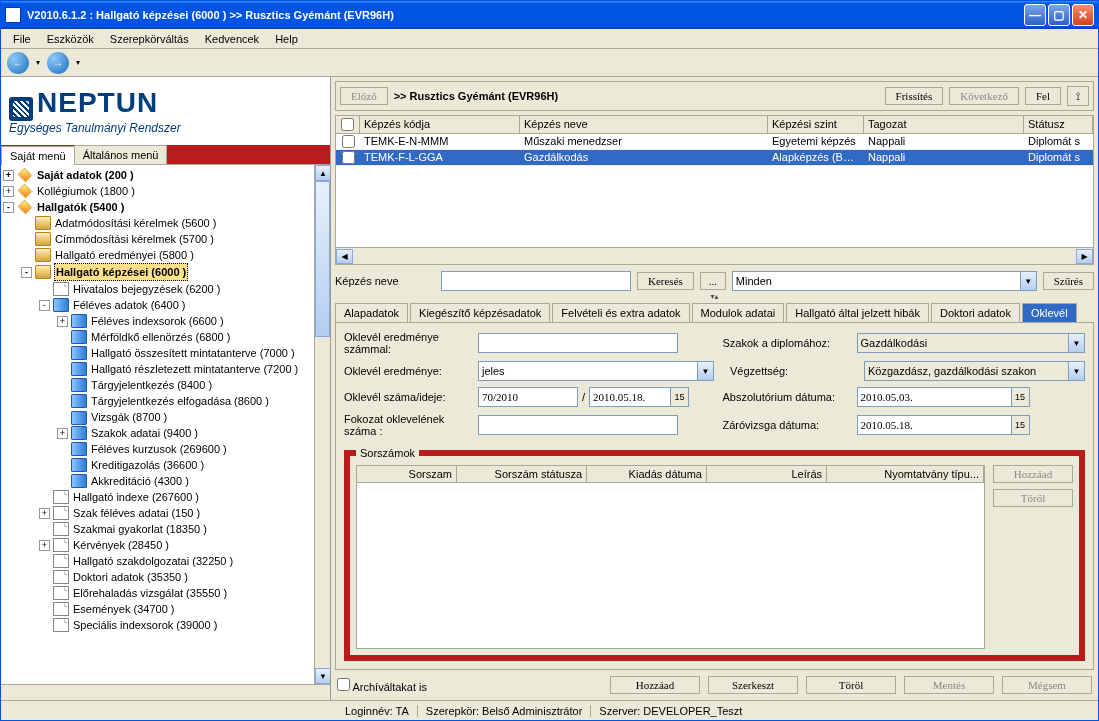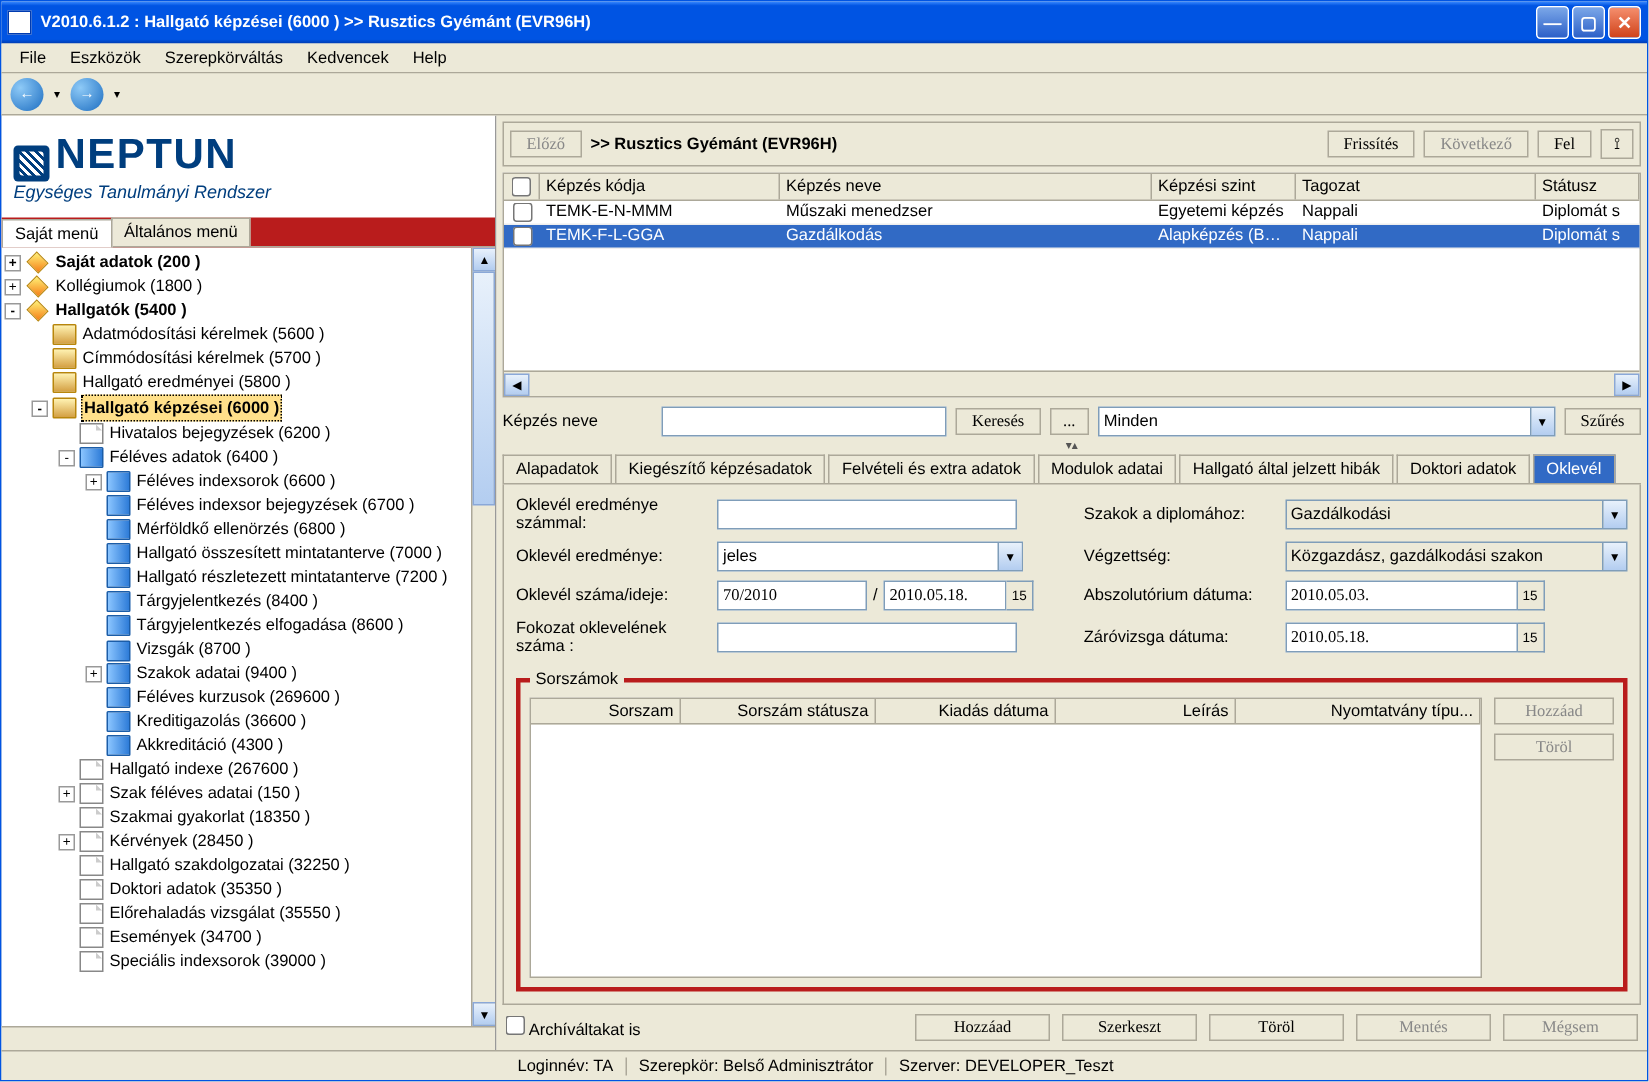--- a/index.html
+++ b/index.html
@@ -93,21 +93,21 @@
 .tab.active { background: #316ac5; color: #fff; }
 
 .form-area { border: 1px solid #aca899; border-top: none; padding: 8px; flex: 1; display: flex; flex-direction: column; }
 .form-row { display: flex; gap: 16px; margin-bottom: 6px; }
 .form-col { display: flex; align-items: center; gap: 4px; flex: 1; }
 .form-col label { width: 130px; }
 .combo.ro { background: #ece9d8; }
 .date-pick { display: flex; }
 .date-pick .cal { width: 18px; height: 20px; border: 1px solid #7f9db9; border-left: none; background: #ece9d8; display:flex; align-items:center; justify-content:center; font-size: 9px; cursor:pointer; }
 
-.fieldset { border: 3px solid #b91c1c; padding: 6px; margin-top: 4px; flex: 1; display: flex; flex-direction: column; }
+.fieldset { border: 6px solid #b91c1c; padding: 6px; margin-top: 4px; flex: 1; display: flex; flex-direction: column; }
 .fieldset legend { padding: 0 4px; }
 .innergrid { border: 1px solid #aca899; background: #fff; flex: 1; text-align: right; }
 .innergrid .ghdr div { font-weight: normal; }
 
 .btn-col { width: 80px; display: flex; flex-direction: column; gap: 6px; margin-left: 8px; }
 
 .bottombar { display: flex; align-items: center; gap: 8px; padding: 6px 2px 2px; }
 .bottombar .spacer { flex: 1; }
 .bottombar .btn { width: 90px; }
 
@@ -204,25 +204,20 @@
               <span class="label">Féléves adatok (6400  )</span>
             </div>
             <div class="tnode" style="padding-left: 54px;">
               <span class="exp">+</span>
               <span class="ic ic-book"></span>
               <span class="label">Féléves indexsorok (6600  )</span>
             </div>
             <div class="tnode" style="padding-left: 54px;">
               <span class="noexp"></span>
               <span class="ic ic-book"></span>
-              <span class="label">Féléves indexsor bejegyzések (6700  )</span>
-            </div>
-            <div class="tnode" style="padding-left: 54px;">
-              <span class="noexp"></span>
-              <span class="ic ic-book"></span>
               <span class="label">Mérföldkő ellenörzés (6800  )</span>
             </div>
             <div class="tnode" style="padding-left: 54px;">
               <span class="noexp"></span>
               <span class="ic ic-book"></span>
               <span class="label">Hallgató összesített mintatanterve (7000  )</span>
             </div>
             <div class="tnode" style="padding-left: 54px;">
               <span class="noexp"></span>
               <span class="ic ic-book"></span>
@@ -405,21 +400,21 @@
             <label>Szakok a diplomához:</label>
             <div class="combo ro" style="flex:1">
               <span>Gazdálkodási</span>
               <div class="cdrop">▼</div>
             </div>
           </div>
         </div>
         <div class="form-row">
           <div class="form-col">
             <label>Oklevél eredménye:</label>
-            <div class="combo" style="width:204px">
+            <div class="combo" style="width:236px">
               <span>jeles</span>
               <div class="cdrop">▼</div>
             </div>
           </div>
           <div class="form-col">
             <label>Végzettség:</label>
             <div class="combo ro" style="flex:1">
               <span>Közgazdász, gazdálkodási szakon</span>
               <div class="cdrop">▼</div>
             </div>

